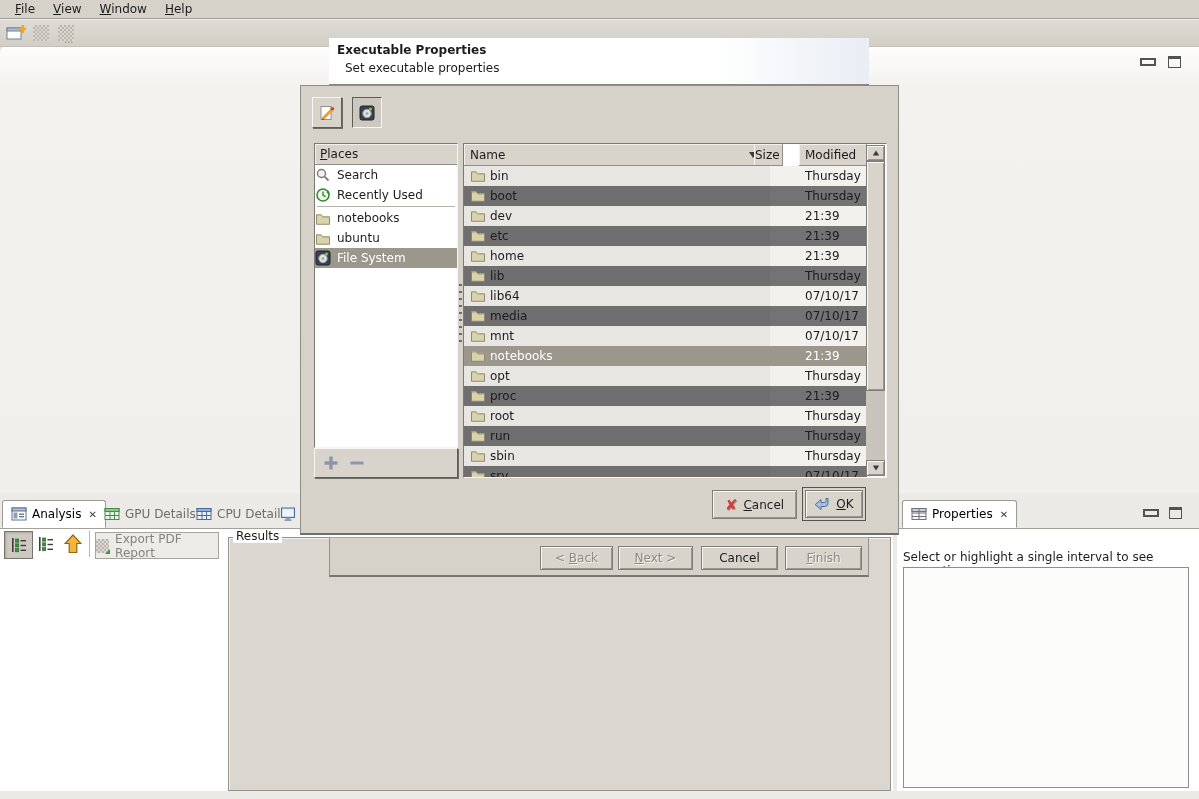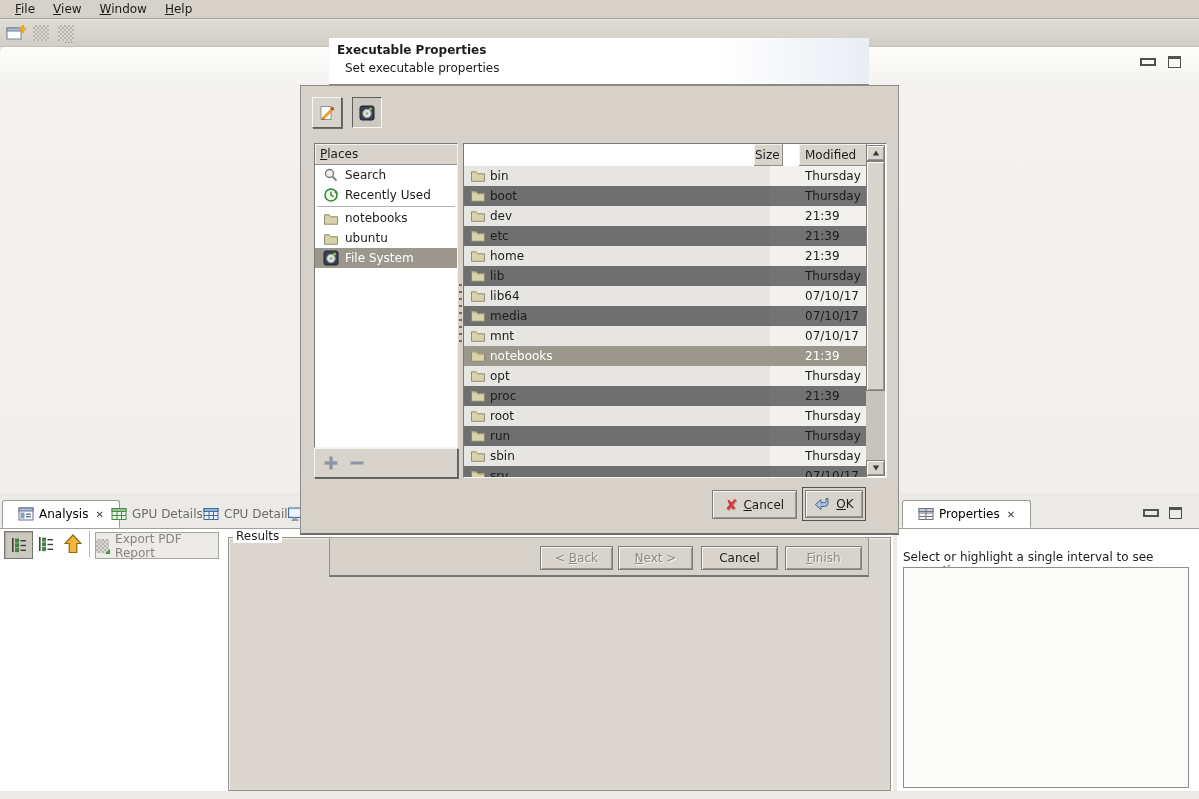--- a/index.html
+++ b/index.html
@@ -19,21 +19,21 @@
            background-size:4px 4px;background-position:0 0,2px 2px}
   
   .editor{position:absolute;left:0;top:46px;width:1199px;height:447px;z-index:1;
           background:linear-gradient(180deg,#fdfdfc 0px,#f3f2ef 42px,#f0efec 100%);border-radius:8px 0 0 0}
   .wmin{width:12px;height:4px;border:2px solid #525250}
   .wmax{width:11px;height:8px;border:1px solid #525250;border-top:3px solid #525250}
   
   .view{position:absolute;top:493px;height:306px;z-index:1}
   .tabline{position:absolute;left:0;right:0;top:35px;height:1px;background:#a3a19b}
   .vcontent{position:absolute;left:0;right:0;top:36px;bottom:8px;background:#ffffff}
-  .tab{position:absolute;top:7px;height:28px;display:flex;align-items:center;gap:5px;padding:0 15px;
+  .tab{position:absolute;top:7px;height:28px;display:flex;align-items:center;gap:5px;padding:0 8px;
        box-sizing:border-box;color:#6f6d68;white-space:nowrap}
   .tab.active{background:#fff;border:1px solid #9c9a94;border-bottom:1px solid #fff;border-radius:3px 3px 0 0;color:#000}
   .closex{font-size:10px;font-weight:bold;color:#3c3c3a;padding-left:2px}
   .pressedbox{position:absolute;border:1px solid #76746f;background:#cdc9c1;box-shadow:inset 1px 1px 2px rgba(0,0,0,.18);
               display:flex;align-items:center;justify-content:center}
   .exportbtn{position:absolute;border:1px solid #a7a49e;background:#edebe7;color:#87847e;display:flex;
              align-items:center;gap:6px;padding:0 0;box-sizing:border-box}
   .group{position:absolute;border:1px solid #96938d;background:#dbd7d0;
          box-shadow:1px 1px 0 rgba(255,255,255,.9),inset 1px 1px 0 rgba(255,255,255,.6)}
   .grouplabel{position:absolute;background:#ffffff;padding:0 3px;line-height:13px}
@@ -50,21 +50,21 @@
   .wbtn{position:absolute;top:8px;height:24px;width:74px}
   
   .chooser{position:absolute;left:300px;top:85px;width:599px;height:450px;z-index:50;background:#d6d2ca;
            border:1px solid #8f8d87;border-bottom:2px solid #6f6d67;box-sizing:border-box}
   .toolbtn{position:absolute;width:28px;height:29px;display:flex;align-items:center;justify-content:center}
   .raised{background:#d8d4cc;border:1px solid;border-color:#f7f6f3 #5f5d58 #5f5d58 #f7f6f3;box-shadow:1px 1px 0 #6f6d67}
   .sunken2{background:#ccc8c0;border:1px solid;border-color:#5f5d58 #f7f6f3 #f7f6f3 #5f5d58}
   .panel{position:absolute;background:#ffffff;border:1px solid;border-color:#7b7974 #f5f4f2 #f5f4f2 #7b7974}
   .phead{height:21px;background:#d8d4cc;border-bottom:1px solid #8f8d88;box-shadow:inset 1px 1px 0 #f3f2ef;
          display:flex;align-items:center;padding-left:5px;box-sizing:border-box}
-  .pitem{height:20px;display:flex;align-items:center;gap:6px;padding-left:8px;box-sizing:border-box}
+  .pitem{height:20px;display:flex;align-items:center;gap:6px;padding-left:0;box-sizing:border-box}
   .psep{height:1px;background:#b5b2ab;margin:1px 2px}
   .sel{background:#9c978c;color:#ffffff}
   .hdrcell{position:absolute;top:0;height:22px;background:#d8d4cc;border-right:1px solid #8f8d88;
            border-bottom:1px solid #8f8d88;box-shadow:inset 1px 1px 0 #f3f2ef;display:flex;align-items:center;
            padding-left:6px;box-sizing:border-box}
   .row{position:relative;height:20px;display:flex;align-items:center}
   .row .rname{position:absolute;left:26px;z-index:2}
   .row .rmod{position:absolute;left:341px;z-index:2}
   .row .fico{position:absolute;left:6px;top:3px;z-index:2}
   .light{background:#f2f1ee}.dark{background:#737373}
@@ -348,20 +348,24 @@
       <svg class="ic" width="16" height="16" viewBox="0 0 16 16">
           <use href="#i-minus"></use>
         </svg>
     </div>
   </div>
 
   <div class="grip" style="left:158px;top:198px;height:58px"></div>
 
   <div class="panel" style="left:162px;top:57px;width:424px;height:335px;box-sizing:border-box;overflow:hidden">
 
+    <div class="hdrcell" style="left:0;width:306px">
+      <span>Name</span>
+      <span class="tri-dn" style="position:absolute;right:12px;top:8px"></span>
+    </div>
     <div class="hdrcell" style="left:290px;width:29px;padding-left:1px">
       <span>Size</span>
     </div>
     <div class="hdrcell" style="left:335px;width:68px">
       <span>Modified</span>
     </div>
 
     <div class="abs" style="left:0;top:22px;width:403px;height:311px;overflow:hidden">
       <div class="row light">
           <span class="ntint"></span>

